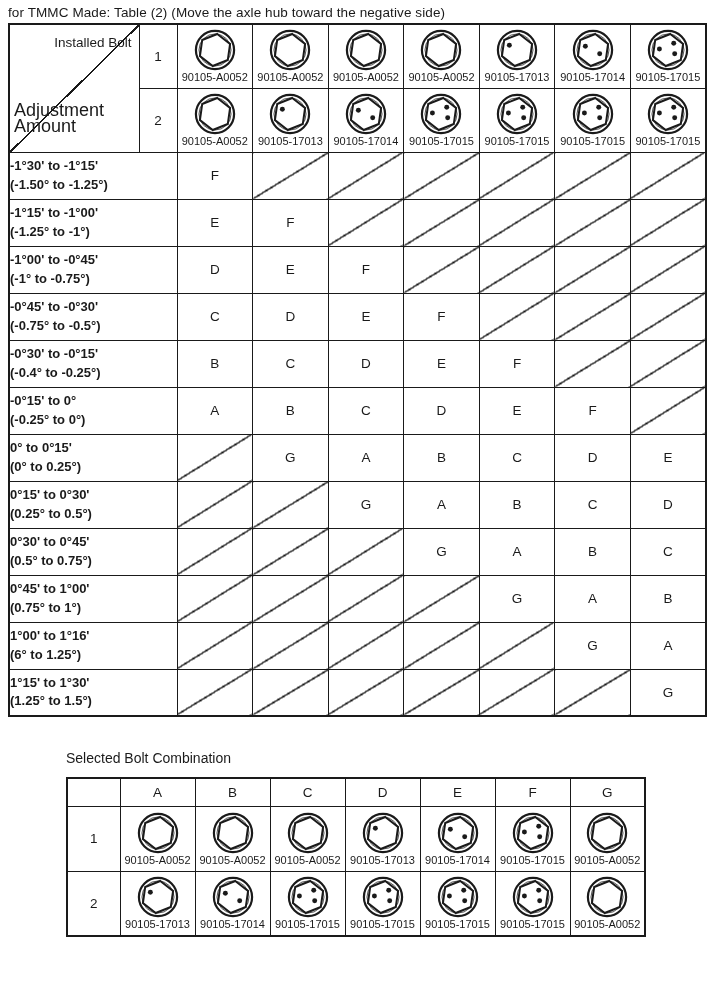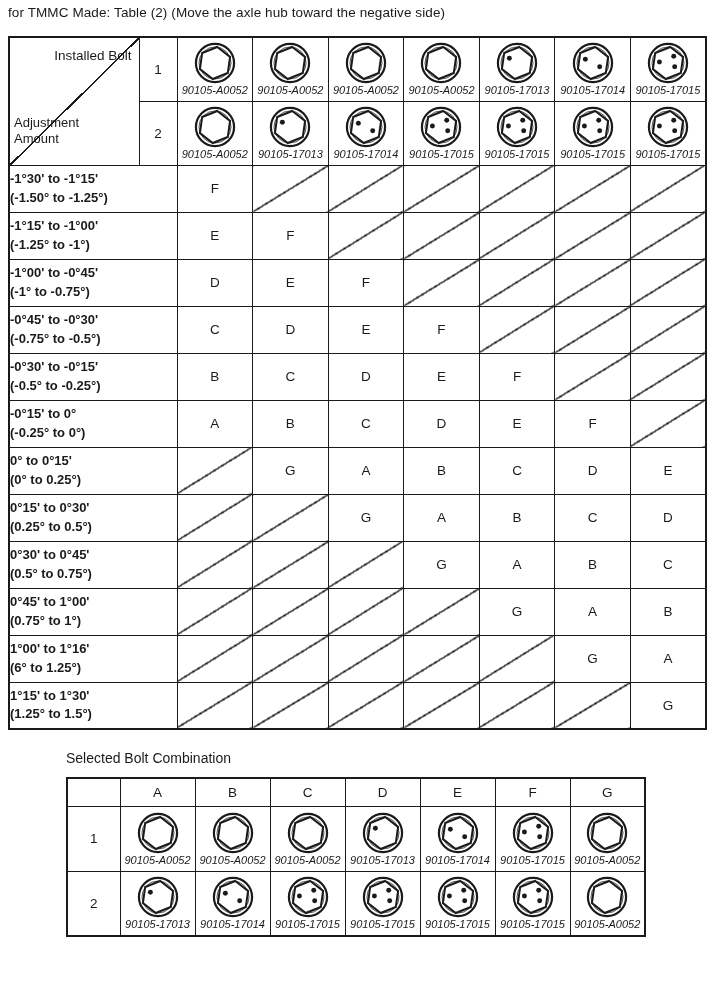--- a/index.html
+++ b/index.html
@@ -15,21 +15,21 @@
   }
   .page{position:absolute;inset:0;background:var(--bg);}
 
   #title{
     position:absolute;left:8px;top:5px;
     font-size:13.5px;letter-spacing:0.1px;white-space:nowrap;
   }
 
   
   #main-table{
-    position:absolute;left:8px;top:36px;
+    position:absolute;left:8px;top:23px;
     border-collapse:collapse;table-layout:fixed;width:697px;
     border:2px solid var(--line);
     padding-left:47px;
   }
   #main-table td{
     border:1.3px solid var(--line);
     padding:0;overflow:hidden;
   }
   #main-table tr.hdr-row{height:64px;}
   #main-table tr.data-row{height:47px;}
@@ -41,21 +41,21 @@
       var(--line) calc(50% - 0.8px),
       var(--line) calc(50% + 0.8px),
       transparent calc(50% + 0.8px));
   }
   .corner-top{
     position:absolute;top:10px;right:7px;
     font-size:13.5px;
   }
   .corner-bottom{
     position:absolute;bottom:17px;left:4px;
-    font-size:13px;line-height:16.5px;width:90px;
+    font-size:18px;line-height:16.5px;width:90px;
   }
 
   td.num-cell, td.letter-cell{
     text-align:center;vertical-align:middle;
     font-size:13.5px;
   }
 
   td.struck-cell{
     background-image:linear-gradient(to bottom right,
       transparent calc(50% - 0.75px),
@@ -70,21 +70,20 @@
     padding-left:15px;
     font-weight:bold;
   }
 
   td.bolt-cell{vertical-align:middle;}
   .bolt{
     height:100%;box-sizing:border-box;
     display:flex;flex-direction:column;align-items:center;
     justify-content:center;
     padding:2px 0 2px;
-    font-style:italic;
   }
   .bolt svg{display:block;flex:0 0 auto;}
   .part{
     font-size:11px;line-height:12px;white-space:nowrap;
   }
 
   
   #selected-title{
     position:absolute;left:66px;top:750px;
     font-size:14px;white-space:nowrap;
@@ -343,21 +342,21 @@
           <td class="letter-cell">D</td>
           <td class="letter-cell">E</td>
           <td class="letter-cell">F</td>
           <td class="struck-cell"></td>
           <td class="struck-cell"></td>
           <td class="struck-cell"></td>
         </tr>
         <tr class="data-row">
           <td class="range-cell" colspan="2">
             <div>-0°30' to -0°15'</div>
-            <div>(-0.5° to -0.25°)</div>
+            <div>(-0.4° to -0.25°)</div>
           </td>
           <td class="letter-cell">B</td>
           <td class="letter-cell">C</td>
           <td class="letter-cell">D</td>
           <td class="letter-cell">E</td>
           <td class="letter-cell">F</td>
           <td class="struck-cell"></td>
           <td class="struck-cell"></td>
         </tr>
         <tr class="data-row">

